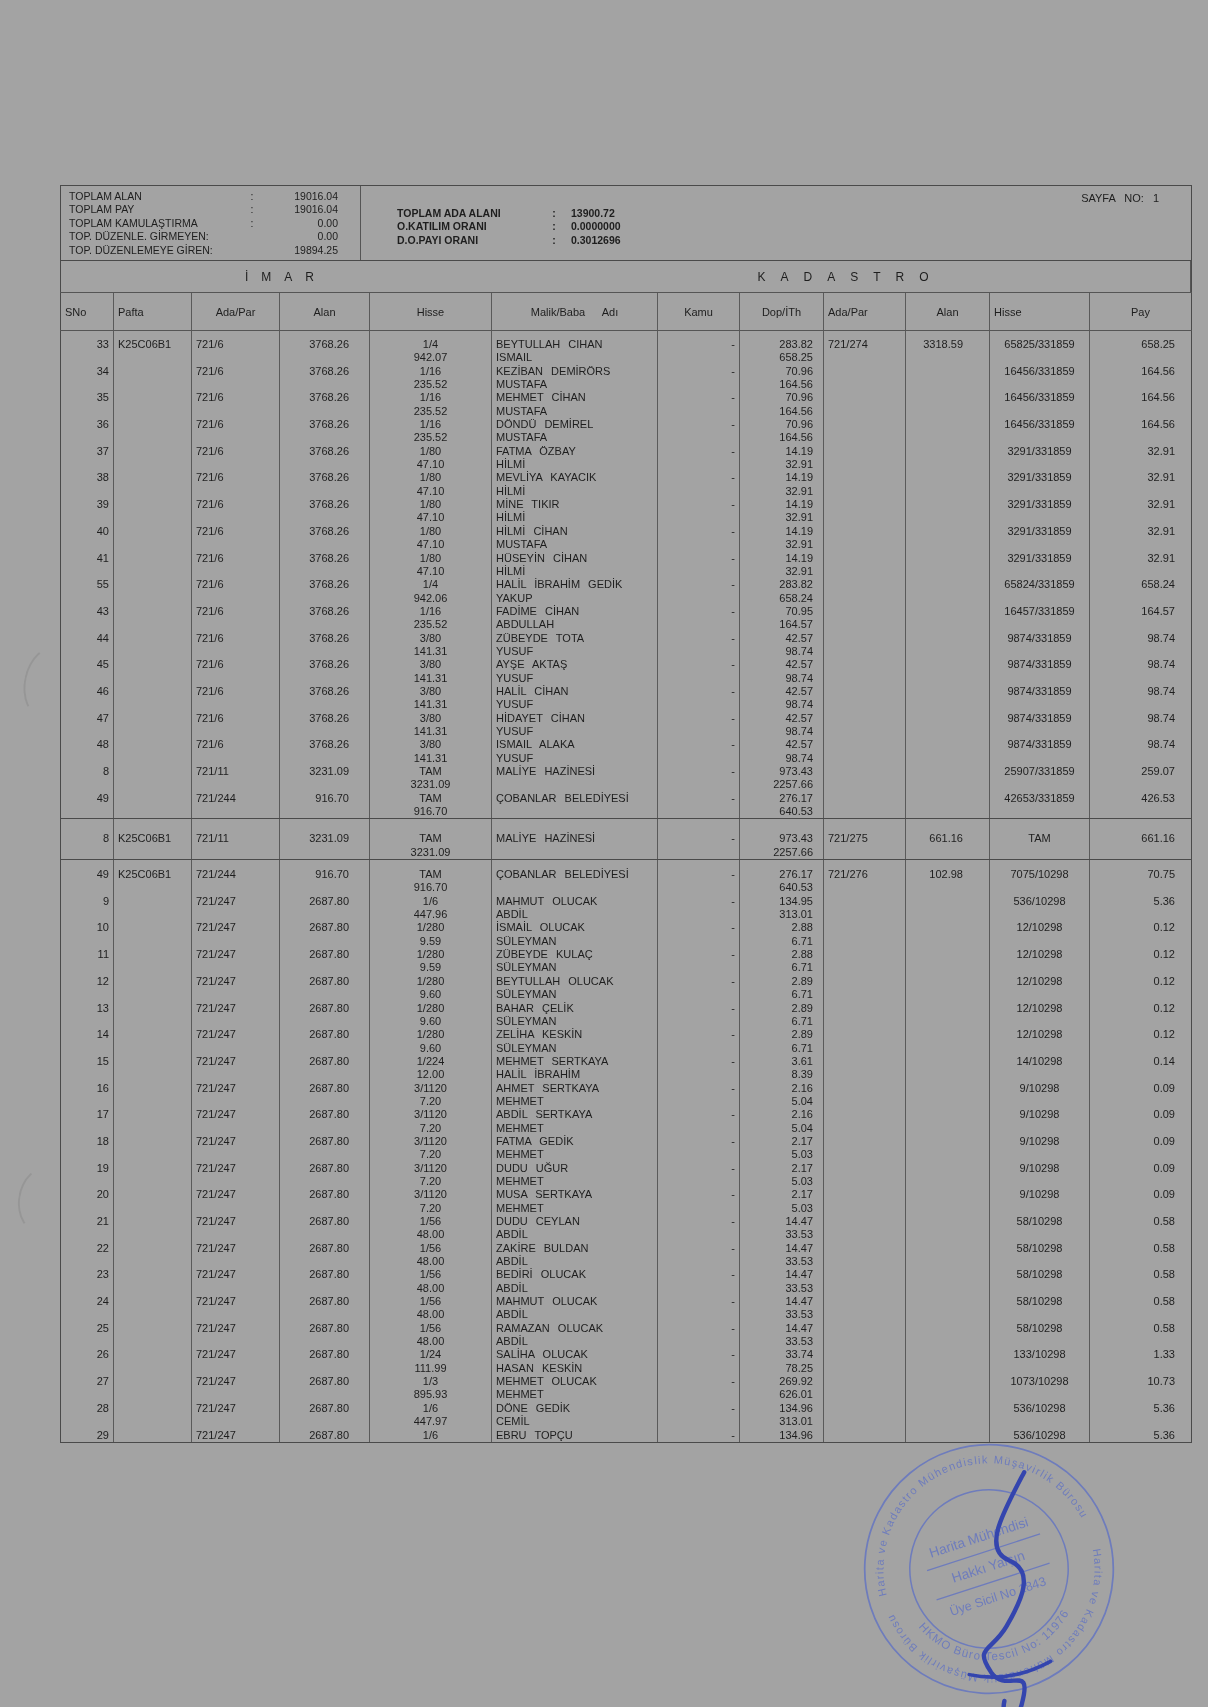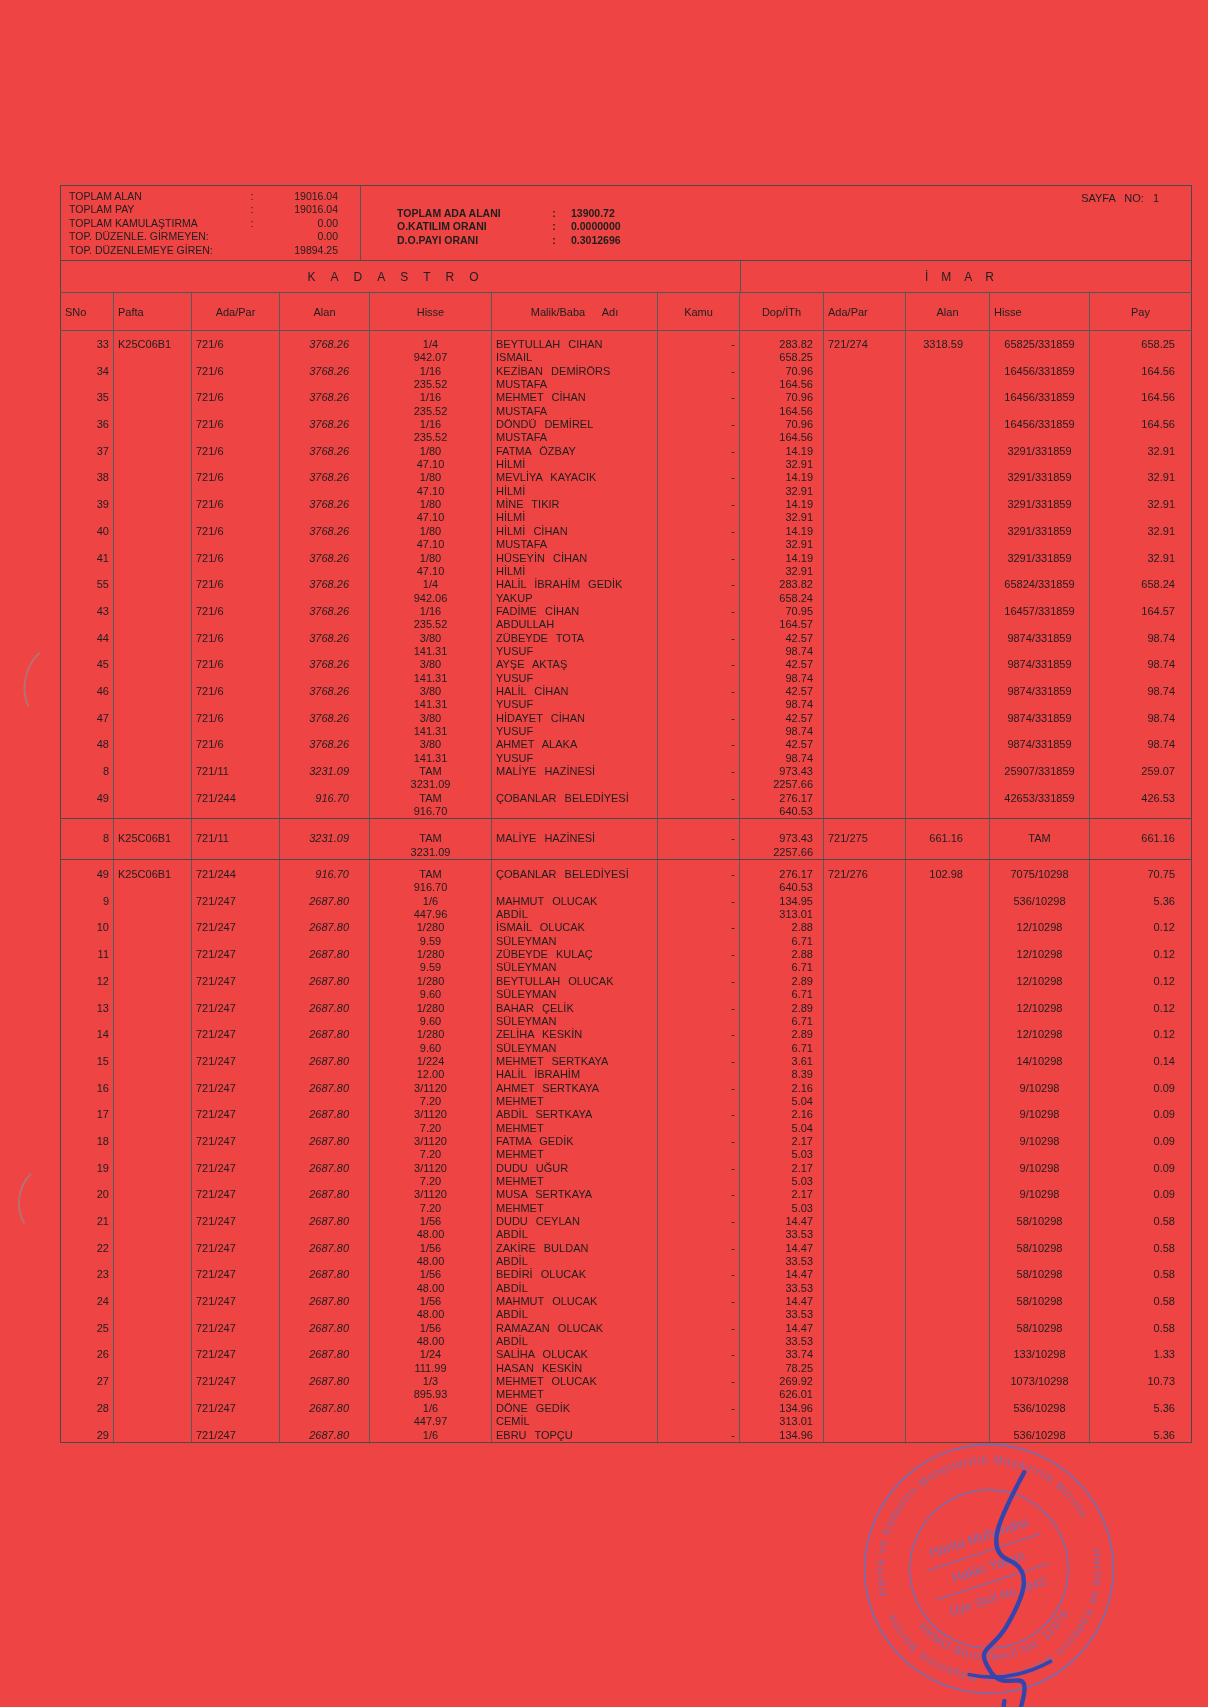--- a/index.html
+++ b/index.html
@@ -1,16 +1,16 @@
 <!DOCTYPE html>
 <html><head>
 <meta charset="utf-8">
 <style>
   html,body{margin:0;padding:0;background:#e9e9e6;}
-  #page{position:relative;width:1208px;height:1707px;background:#ef4444;overflow:hidden;
+  #page{position:relative;width:1208px;height:1707px;background:#a3a3a3;overflow:hidden;
         font-family:"Liberation Sans",sans-serif;color:#1e1e1e;}
   :root{}
   #page *{box-sizing:border-box;}
   .abs{position:absolute;}
 
   
   #hdr{left:60px;top:185px;width:1132px;height:76px;border:1.6px solid #4a4a4a;display:flex;}
   .hdr-sec{height:100%;padding:4px 8px;}
   #hdr-left{width:300px;border-right:1.3px solid #555;}
   #hdr-center{width:452px;border-right:1.3px solid #555;text-align:center;
@@ -43,21 +43,21 @@
   #head-row{height:38px;border-bottom:1.3px solid #555;}
   #head-row .c{display:flex;align-items:center;font-size:11px;text-align:center;}
   .hc{justify-content:center;}
   .hl{justify-content:flex-start;}
   #head-row .c.malik-h{word-spacing:14px;justify-content:center;}
   .l1,.l2{height:13.35px;line-height:13.35px;font-size:11px;white-space:nowrap;}
   .t-r{text-align:right;}
   .t-c{text-align:center;}
   .t-l{text-align:left;}
   .cell-malik .l1,.cell-malik .l2{word-spacing:5px;}
-  .cell-alan .l1{padding-right:16px;font-style:italic;}
+  .cell-alan .l1{padding-right:16px;}
   .cell-dop .l1,.cell-dop .l2{padding-right:6px;}
   .cell-ialan .l1{padding-right:22px;}
   .cell-pay .l1{padding-right:12px;}
   .section{border-bottom:1.4px solid #4a4a4a;}
   .data-row{height:26.7px;}
   .data-row.half{height:13.6px;}
   .lead-row{display:grid;grid-template-columns:54px 78px 88px 90px 122px 166px 82px 84px 82px 84px 100px 102px;}
   .lead-row .c{height:100%;}
 
   
@@ -117,22 +117,22 @@
         <div class="stat">
             <span class="lab">D.O.PAYI ORANI</span>
             <span class="col">:</span>
             <span class="val">0.3012696</span>
           </div>
       </div>
     </div>
   </div>
 
   <div class="abs" id="band">
+    <div class="band-c" id="band-r">İMAR</div>
     <div class="band-c" id="band-l">KADASTRO</div>
-    <div class="band-c" id="band-r">İMAR</div>
   </div>
 
   <div class="abs" id="tbl">
     <div class="row" id="head-row">
       <div class="c hl">SNo</div>
       <div class="c hl">Pafta</div>
       <div class="c hc">Ada/Par</div>
       <div class="c hc">Alan</div>
       <div class="c hc">Hisse</div>
       <div class="c malik-h">Malik/Baba Adı</div>
@@ -924,21 +924,21 @@
             </div>
       <div class="c cell-alan">
               <div class="l1 t-r">3768.26</div>
               <div class="l2"></div>
             </div>
       <div class="c">
               <div class="l1 t-c">3/80</div>
               <div class="l2 t-c">141.31</div>
             </div>
       <div class="c cell-malik">
-              <div class="l1 t-l">AHMET ALAKA</div>
+              <div class="l1 t-l">ISMAIL ALAKA</div>
               <div class="l2 t-l">YUSUF</div>
             </div>
       <div class="c">
               <div class="l1 t-r">-</div>
               <div class="l2"></div>
             </div>
       <div class="c cell-dop">
               <div class="l1 t-r">42.57</div>
               <div class="l2 t-r">98.74</div>
             </div>

